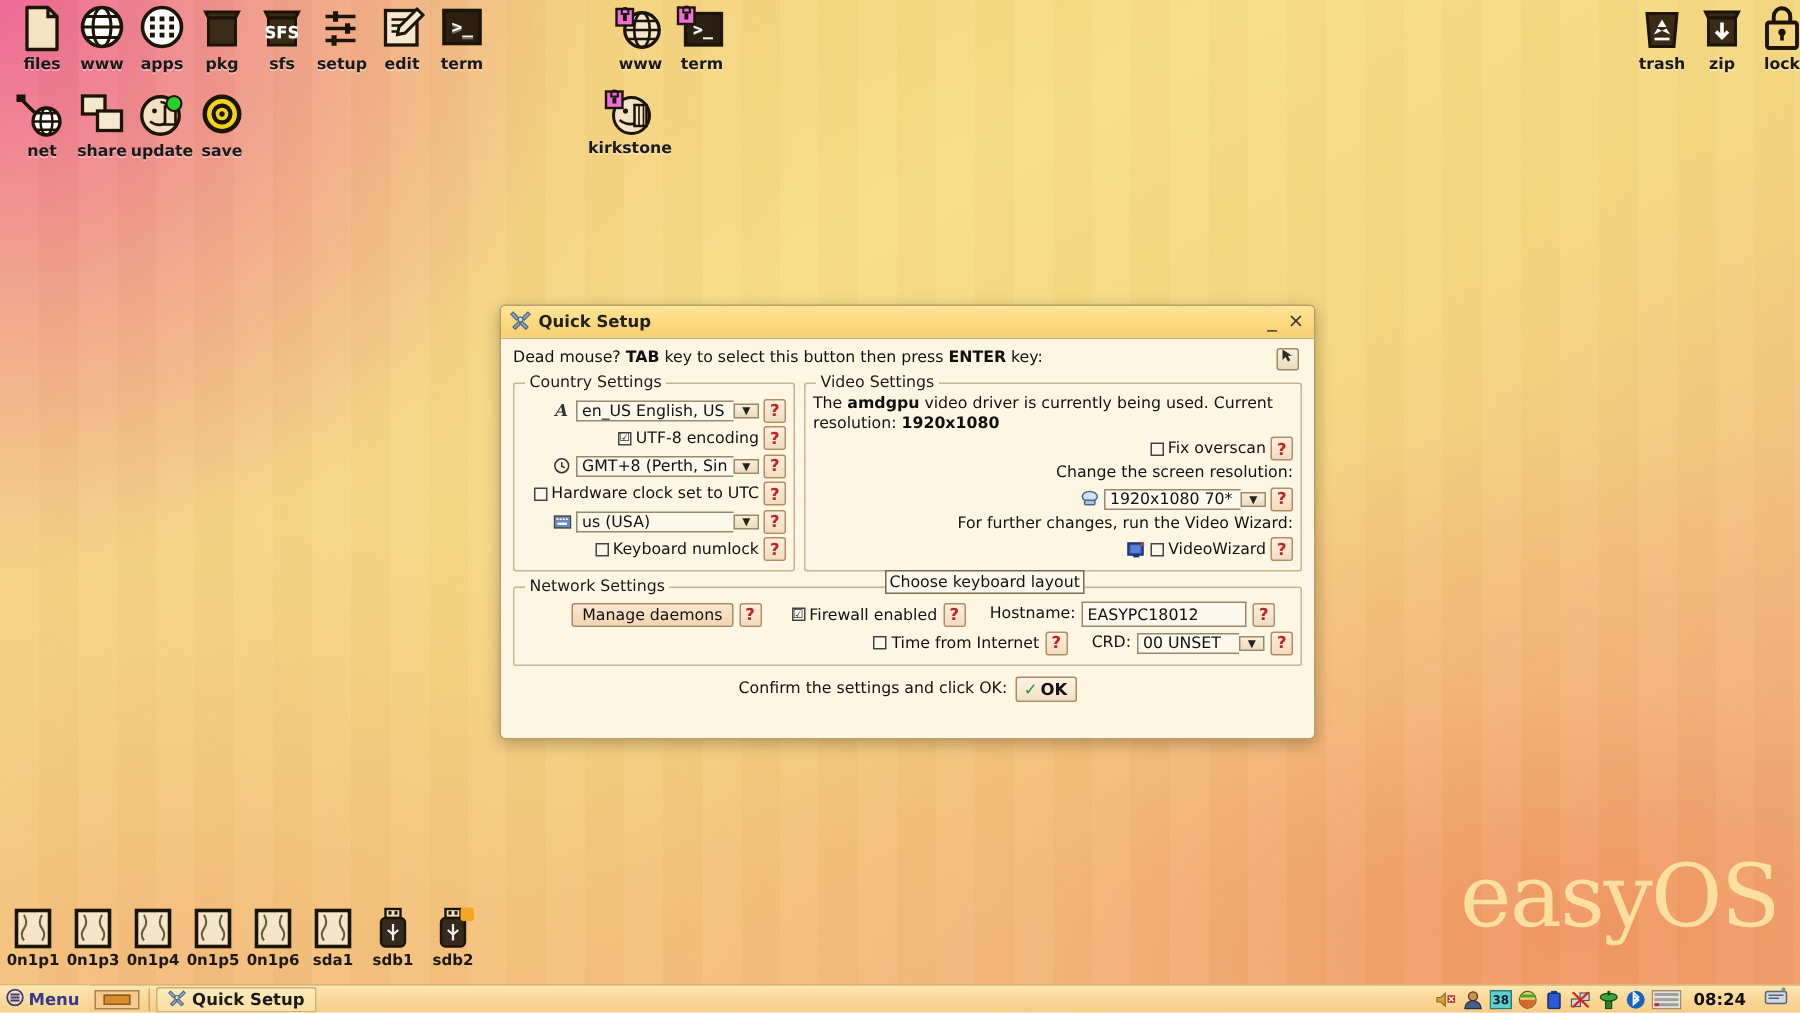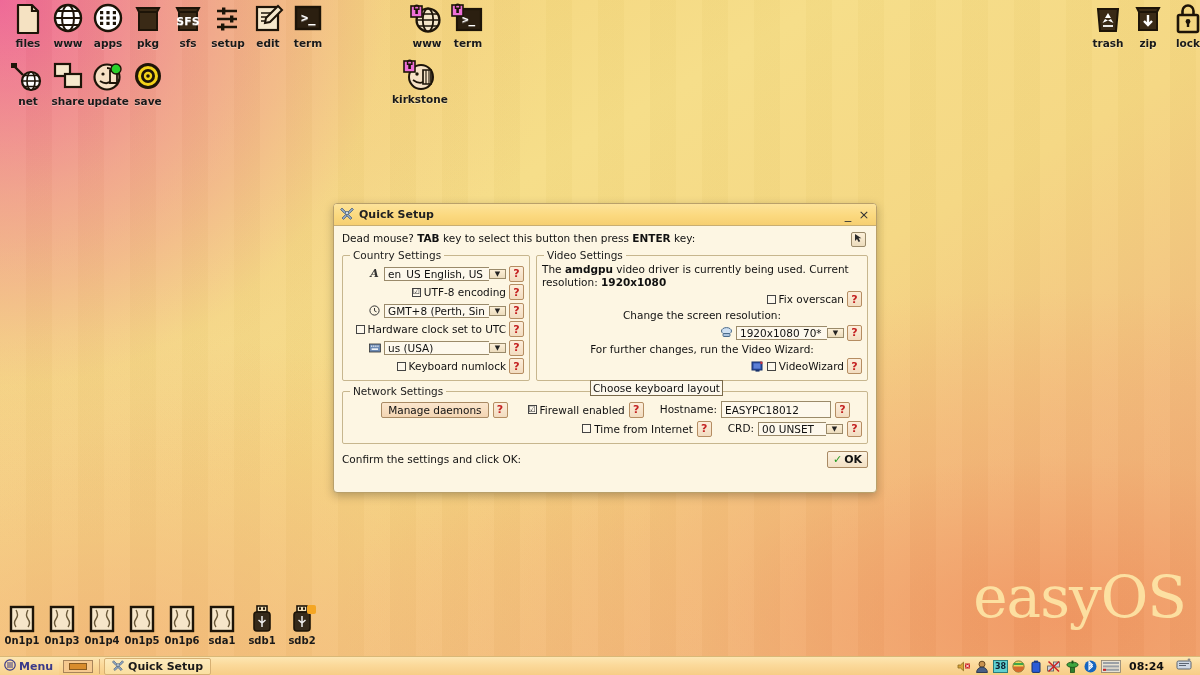--- a/index.html
+++ b/index.html
@@ -110,21 +110,21 @@
   }
   fieldset.grp > legend {
     font-size: 10.5px; color: #1a1a1a; padding: 0 3px; margin-left: 2px;
   }
 
   .cols { display: flex; gap: 6px; margin-top: 2px; align-items: flex-start; }
   .colL { width: 188px; }
   .colR { flex: 1; }
 
   .row { display: flex; align-items: center; justify-content: flex-end; gap: 3px; margin: 2px 0; }
-  .row.center { justify-content: center; }
+  .row.center { }
 
   
   .combo {
     display: flex; align-items: center;
     height: 17px;
   }
   .combo .cval {
     background: #fdf8ec;
     border: 1px solid #9a8a6a;
     border-right: none;
@@ -758,21 +758,21 @@
           <span style="width:8px"></span>
           <span class="vtext">CRD:</span>
           <span class="combo" style="width:85px">
             <span class="cval" style="flex:1">00 UNSET</span>
             <span class="carrow">▼</span>
           </span>
           <span class="helpbtn">?</span>
         </div>
       </fieldset>
 
-      <div style="display:flex; align-items:center; justify-content:space-between; gap:5px; margin-top:7px;">
+      <div style="display:flex; align-items:center; justify-content:center; gap:5px; margin-top:7px;">
         <span class="vtext">Confirm the settings and click OK:</span>
         <span class="okbtn">
           <span class="tick">✓</span>
           <span>OK</span>
         </span>
       </div>
     </div>
 
     <div id="tooltip">Choose keyboard layout</div>
   </div>

